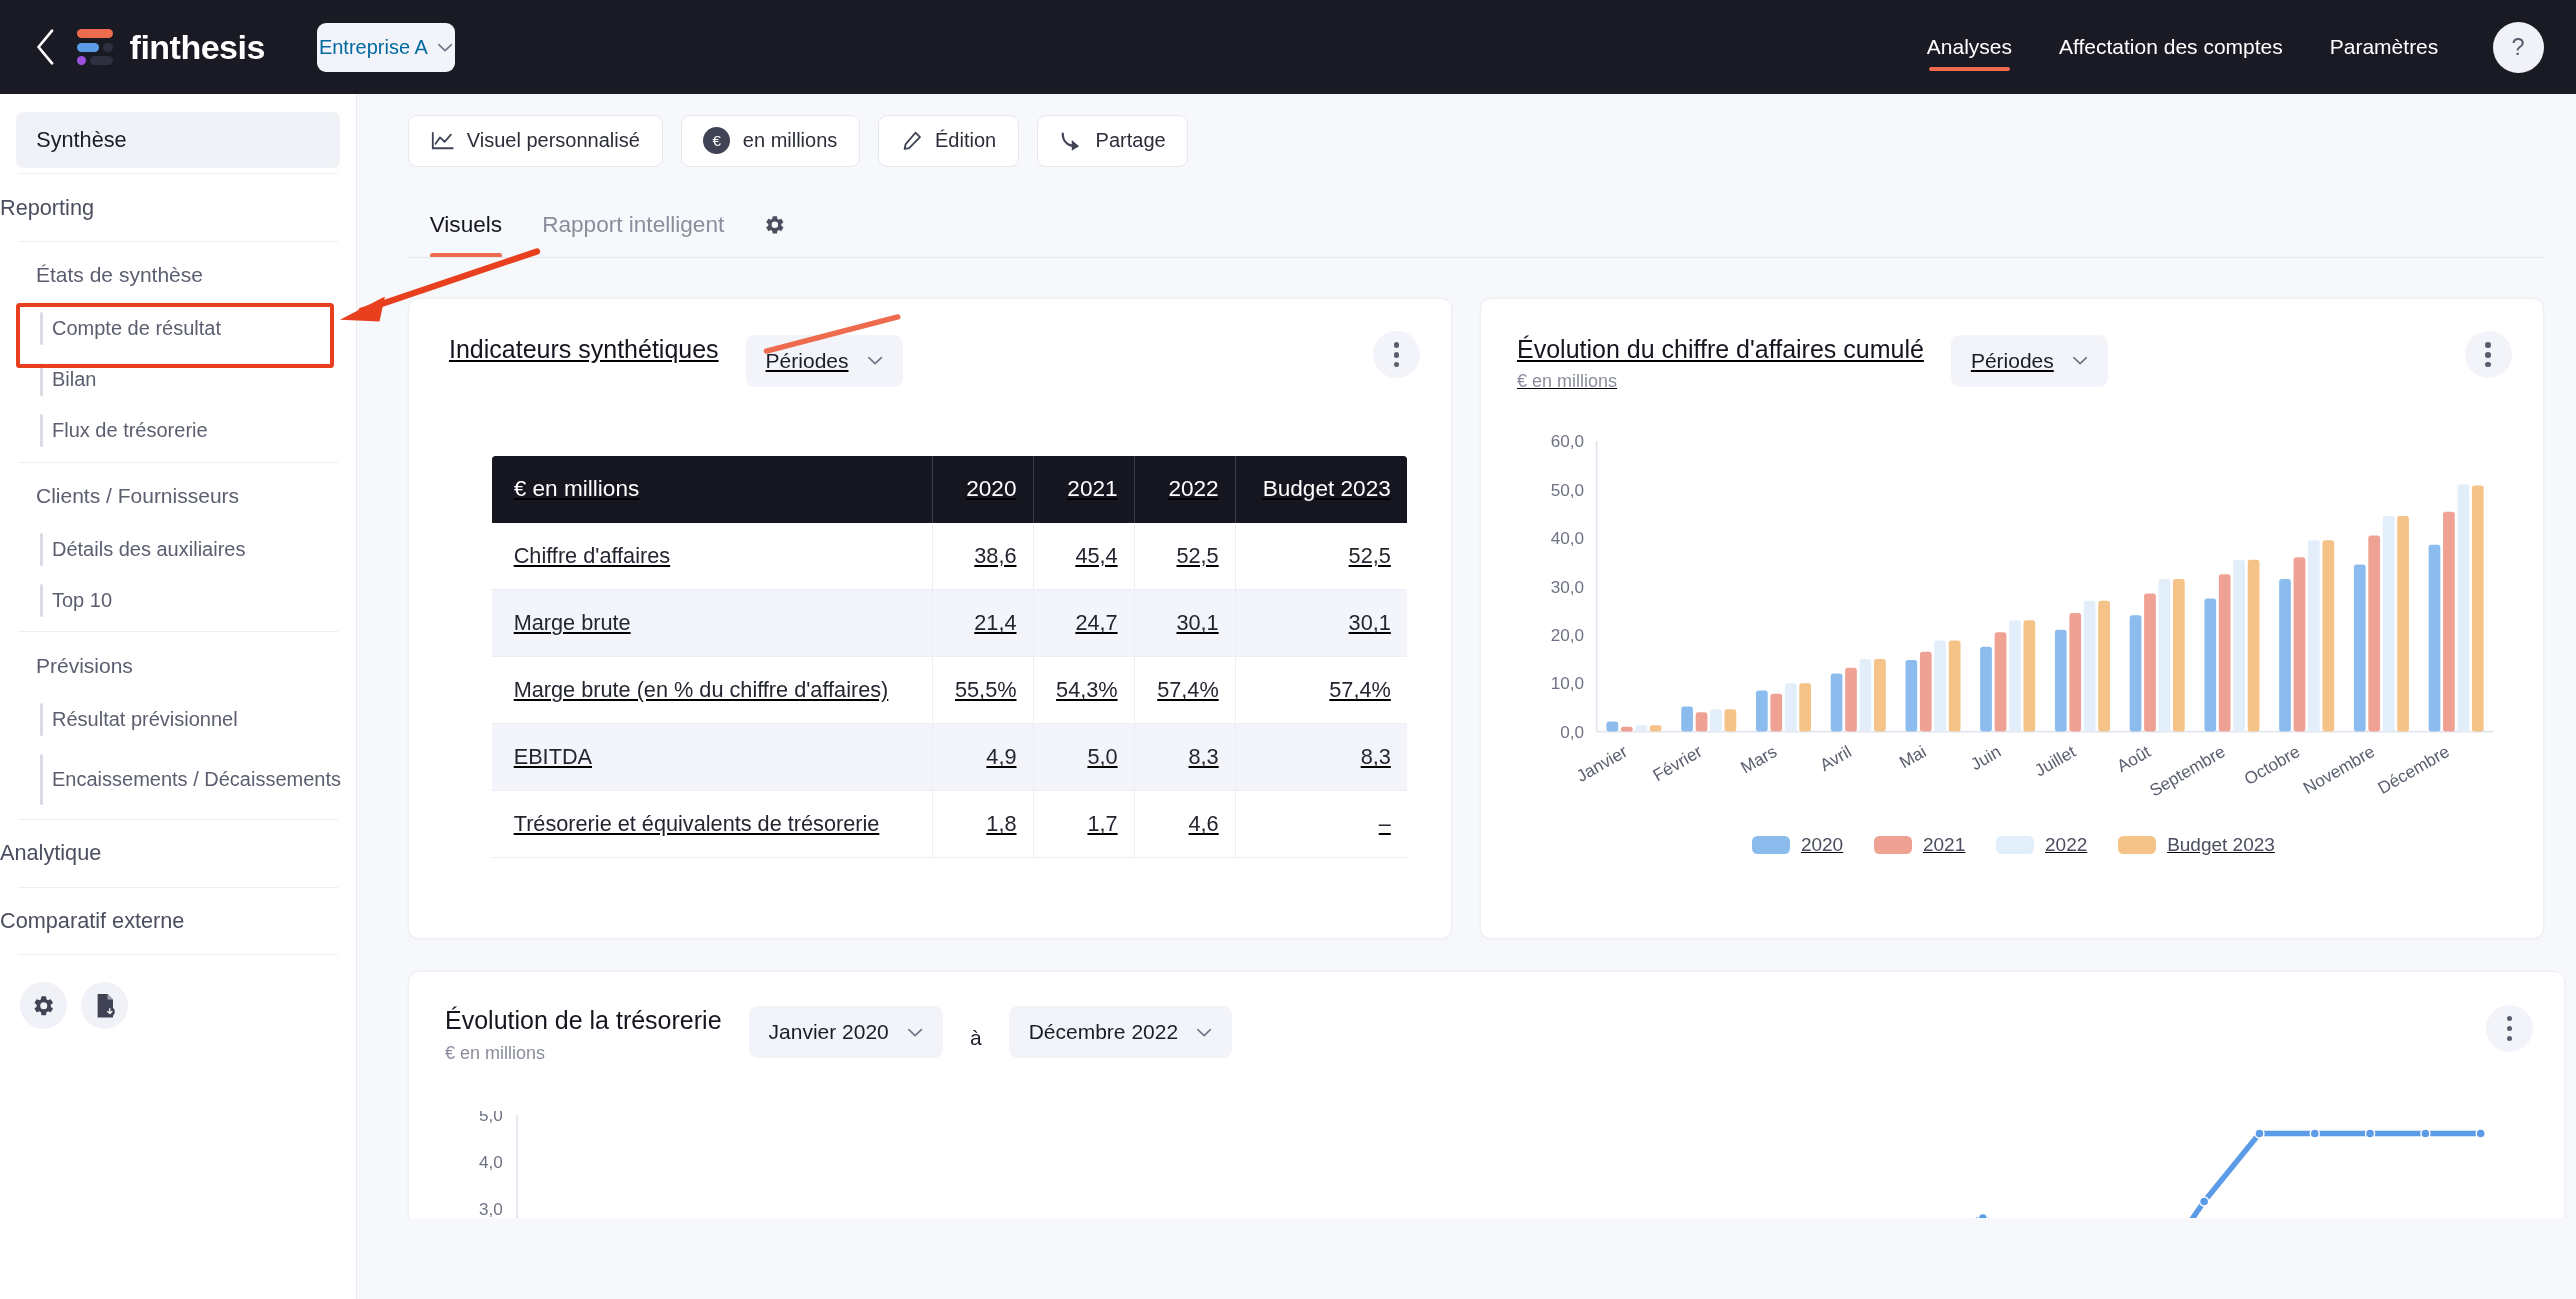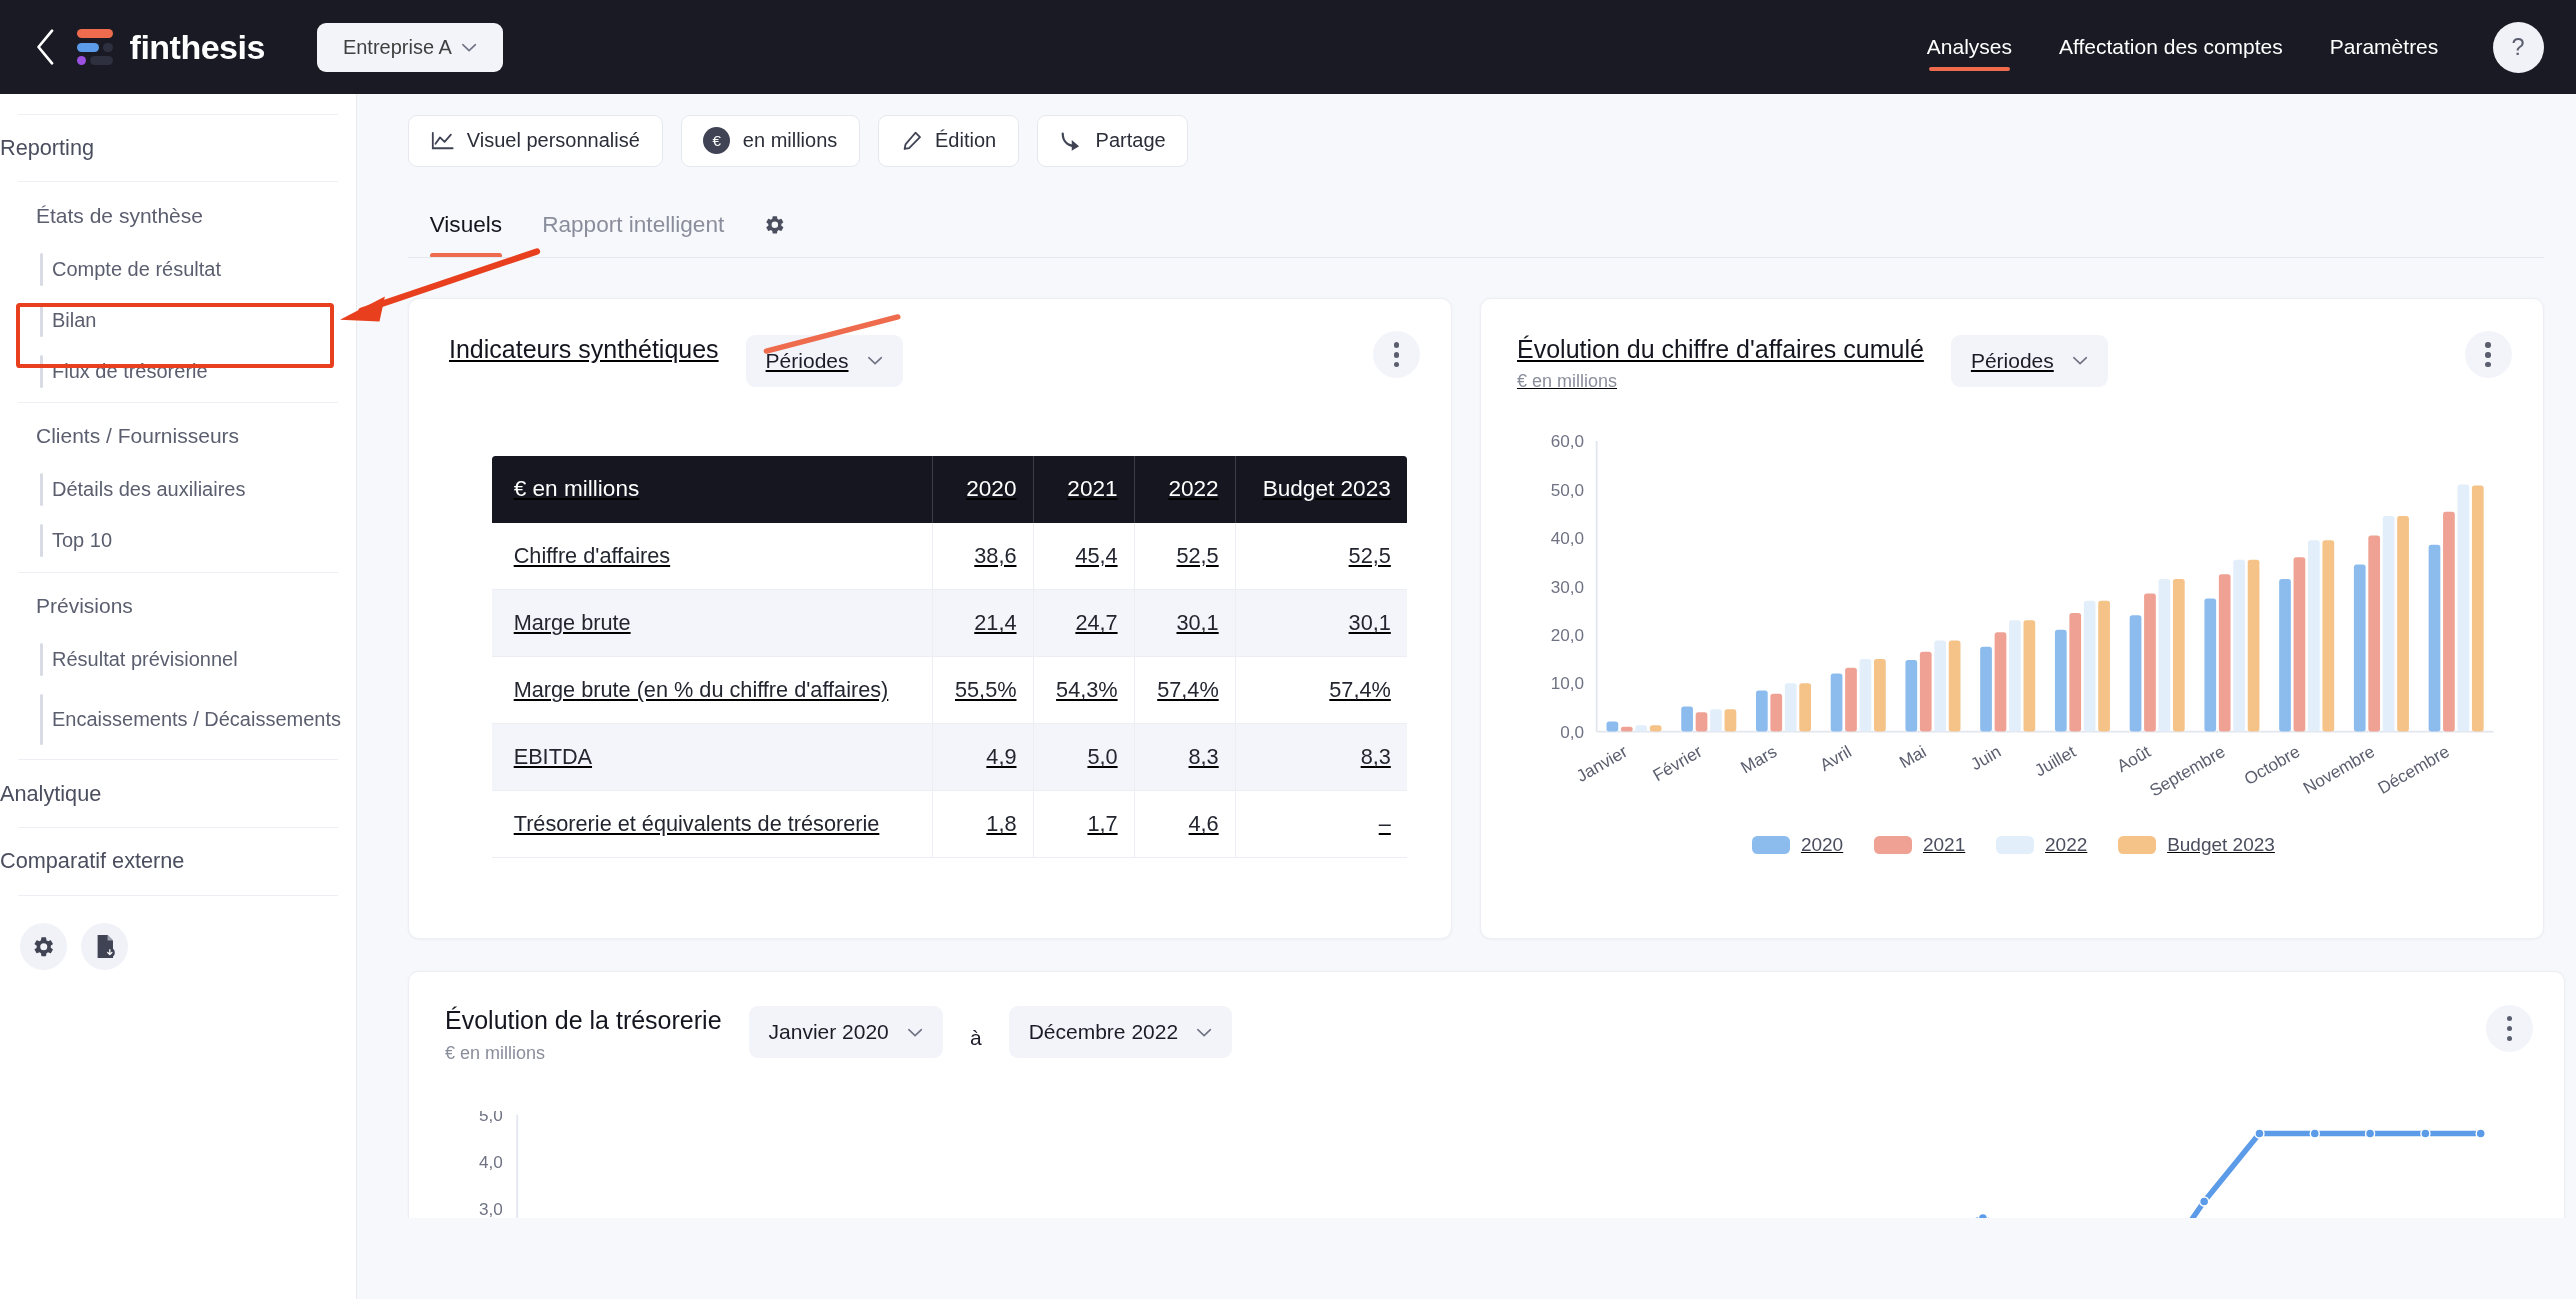--- a/index.html
+++ b/index.html
@@ -35,23 +35,23 @@
   .lr2b { width: 10.8px; background: #2E3040; }
   .lr3a { width: 9px; border-radius: 50%; background: #9B51E0; }
   .lr3b { width: 23.5px; background: #2E3040; }
   .brand-name {
     color: #fff; font-size: 34px; font-weight: 700; letter-spacing: -0.5px;
   }
 
   .company-select {
     margin-left: 52px;
     background: #F3F4FA; border-radius: 9px;
-    height: 49px; padding: 0 26px;
+    height: 49px; padding: 0 2px;
     display: flex; align-items: center; gap: 9px;
-    font-size: 20px; color: #404040; cursor: pointer;
+    font-size: 20px; color: #0369a1; cursor: pointer;
   }
   .chev-sm { display: block; }
 
   .topnav {
     margin-left: auto; margin-right: 32.5px;
     display: flex; align-items: center; gap: 47px; height: 100%;
   }
   .topnav-item {
     color: #FFFFFF; font-size: 21px; cursor: pointer;
     position: relative; height: 100%;
@@ -276,20 +276,21 @@
     <div class="topnav-item active">Analyses</div>
     <div class="topnav-item">Affectation des comptes</div>
     <div class="topnav-item">Paramètres</div>
     <div class="help-btn">
       <span>?</span>
     </div>
   </div>
 </div>
 
 <div class="sidebar">
+  <div class="side-top">Synthèse</div>
   <div class="side-sep"></div>
   <div class="side-link">Reporting</div>
   <div class="side-sep"></div>
 
   <div class="side-group">États de synthèse</div>
   <div class="side-sub">Compte de résultat</div>
   <div class="side-sub">Bilan</div>
   <div class="side-sub">Flux de trésorerie</div>
   <div class="side-sep"></div>
 

